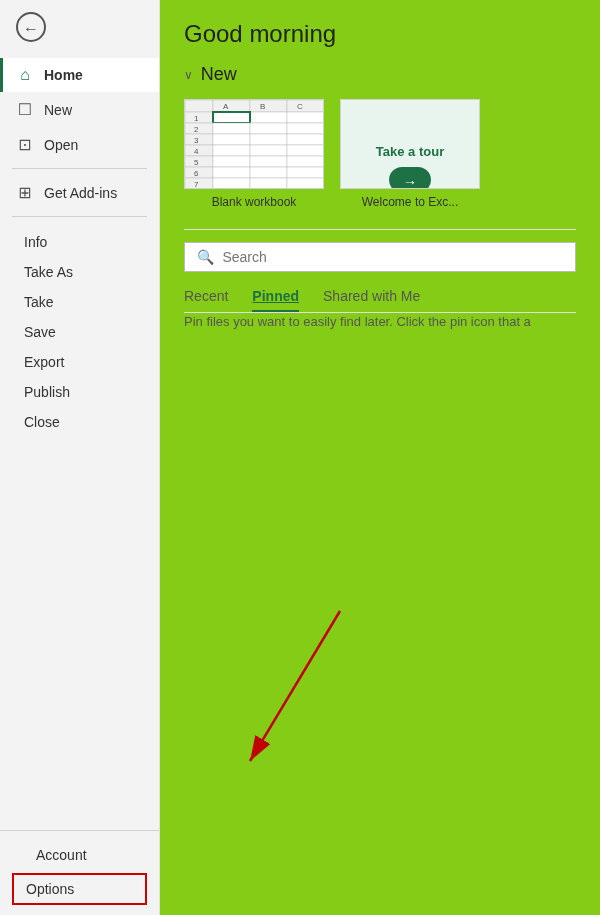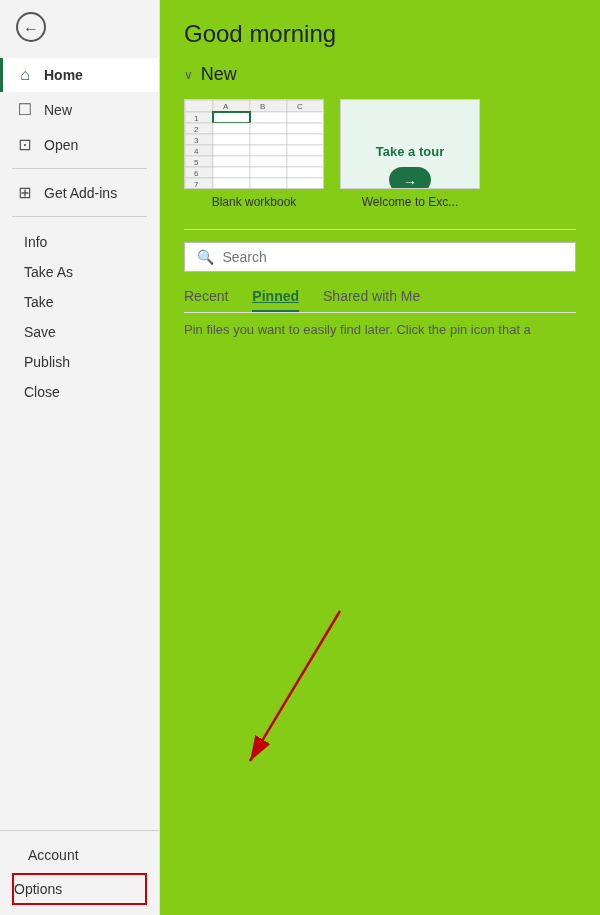--- a/index.html
+++ b/index.html
@@ -90,30 +90,30 @@
       cursor: pointer;
     }
 
     .sidebar-bottom {
       margin-top: auto;
       border-top: 1px solid #d0d0d0;
       padding: 8px 0;
     }
 
     .sidebar-bottom-item {
-      padding: 8px 28px;
+      padding: 8px 36px;
       font-size: 14px;
       color: #333;
       cursor: pointer;
     }
 
     .options-box {
       border: 2px solid #c00;
       margin: 2px 12px;
-      padding: 6px 0;
+      padding: 6px 12px;
       font-size: 14px;
       color: #333;
       cursor: pointer;
     }
 
     
     .main {
       flex: 1;
       padding: 20px 24px;
       background: #84cc16;
@@ -242,21 +242,21 @@
       outline: none;
       font-size: 14px;
       color: #555;
       background: transparent;
       flex: 1;
     }
 
     .tabs-row {
       display: flex;
       gap: 24px;
-      margin-bottom: 8px;
+      margin-bottom: 0;
       border-bottom: 1px solid #e0e0e0;
     }
 
     .tab-item {
       font-size: 14px;
       color: #555;
       padding-bottom: 6px;
       cursor: pointer;
       border-bottom: 2px solid transparent;
     }
@@ -323,20 +323,23 @@
         <span>Info</span>
       </div>
       <div class="sidebar-text-item">
         <span>Take As</span>
       </div>
       <div class="sidebar-text-item">
         <span>Take</span>
       </div>
       <div class="sidebar-text-item">
         <span>Save</span>
+      </div>
+      <div class="sidebar-text-item">
+        <span>Export</span>
       </div>
       <div class="sidebar-text-item">
         <span>Publish</span>
       </div>
       <div class="sidebar-text-item">
         <span>Close</span>
       </div>
     </div>
   </div>
 

